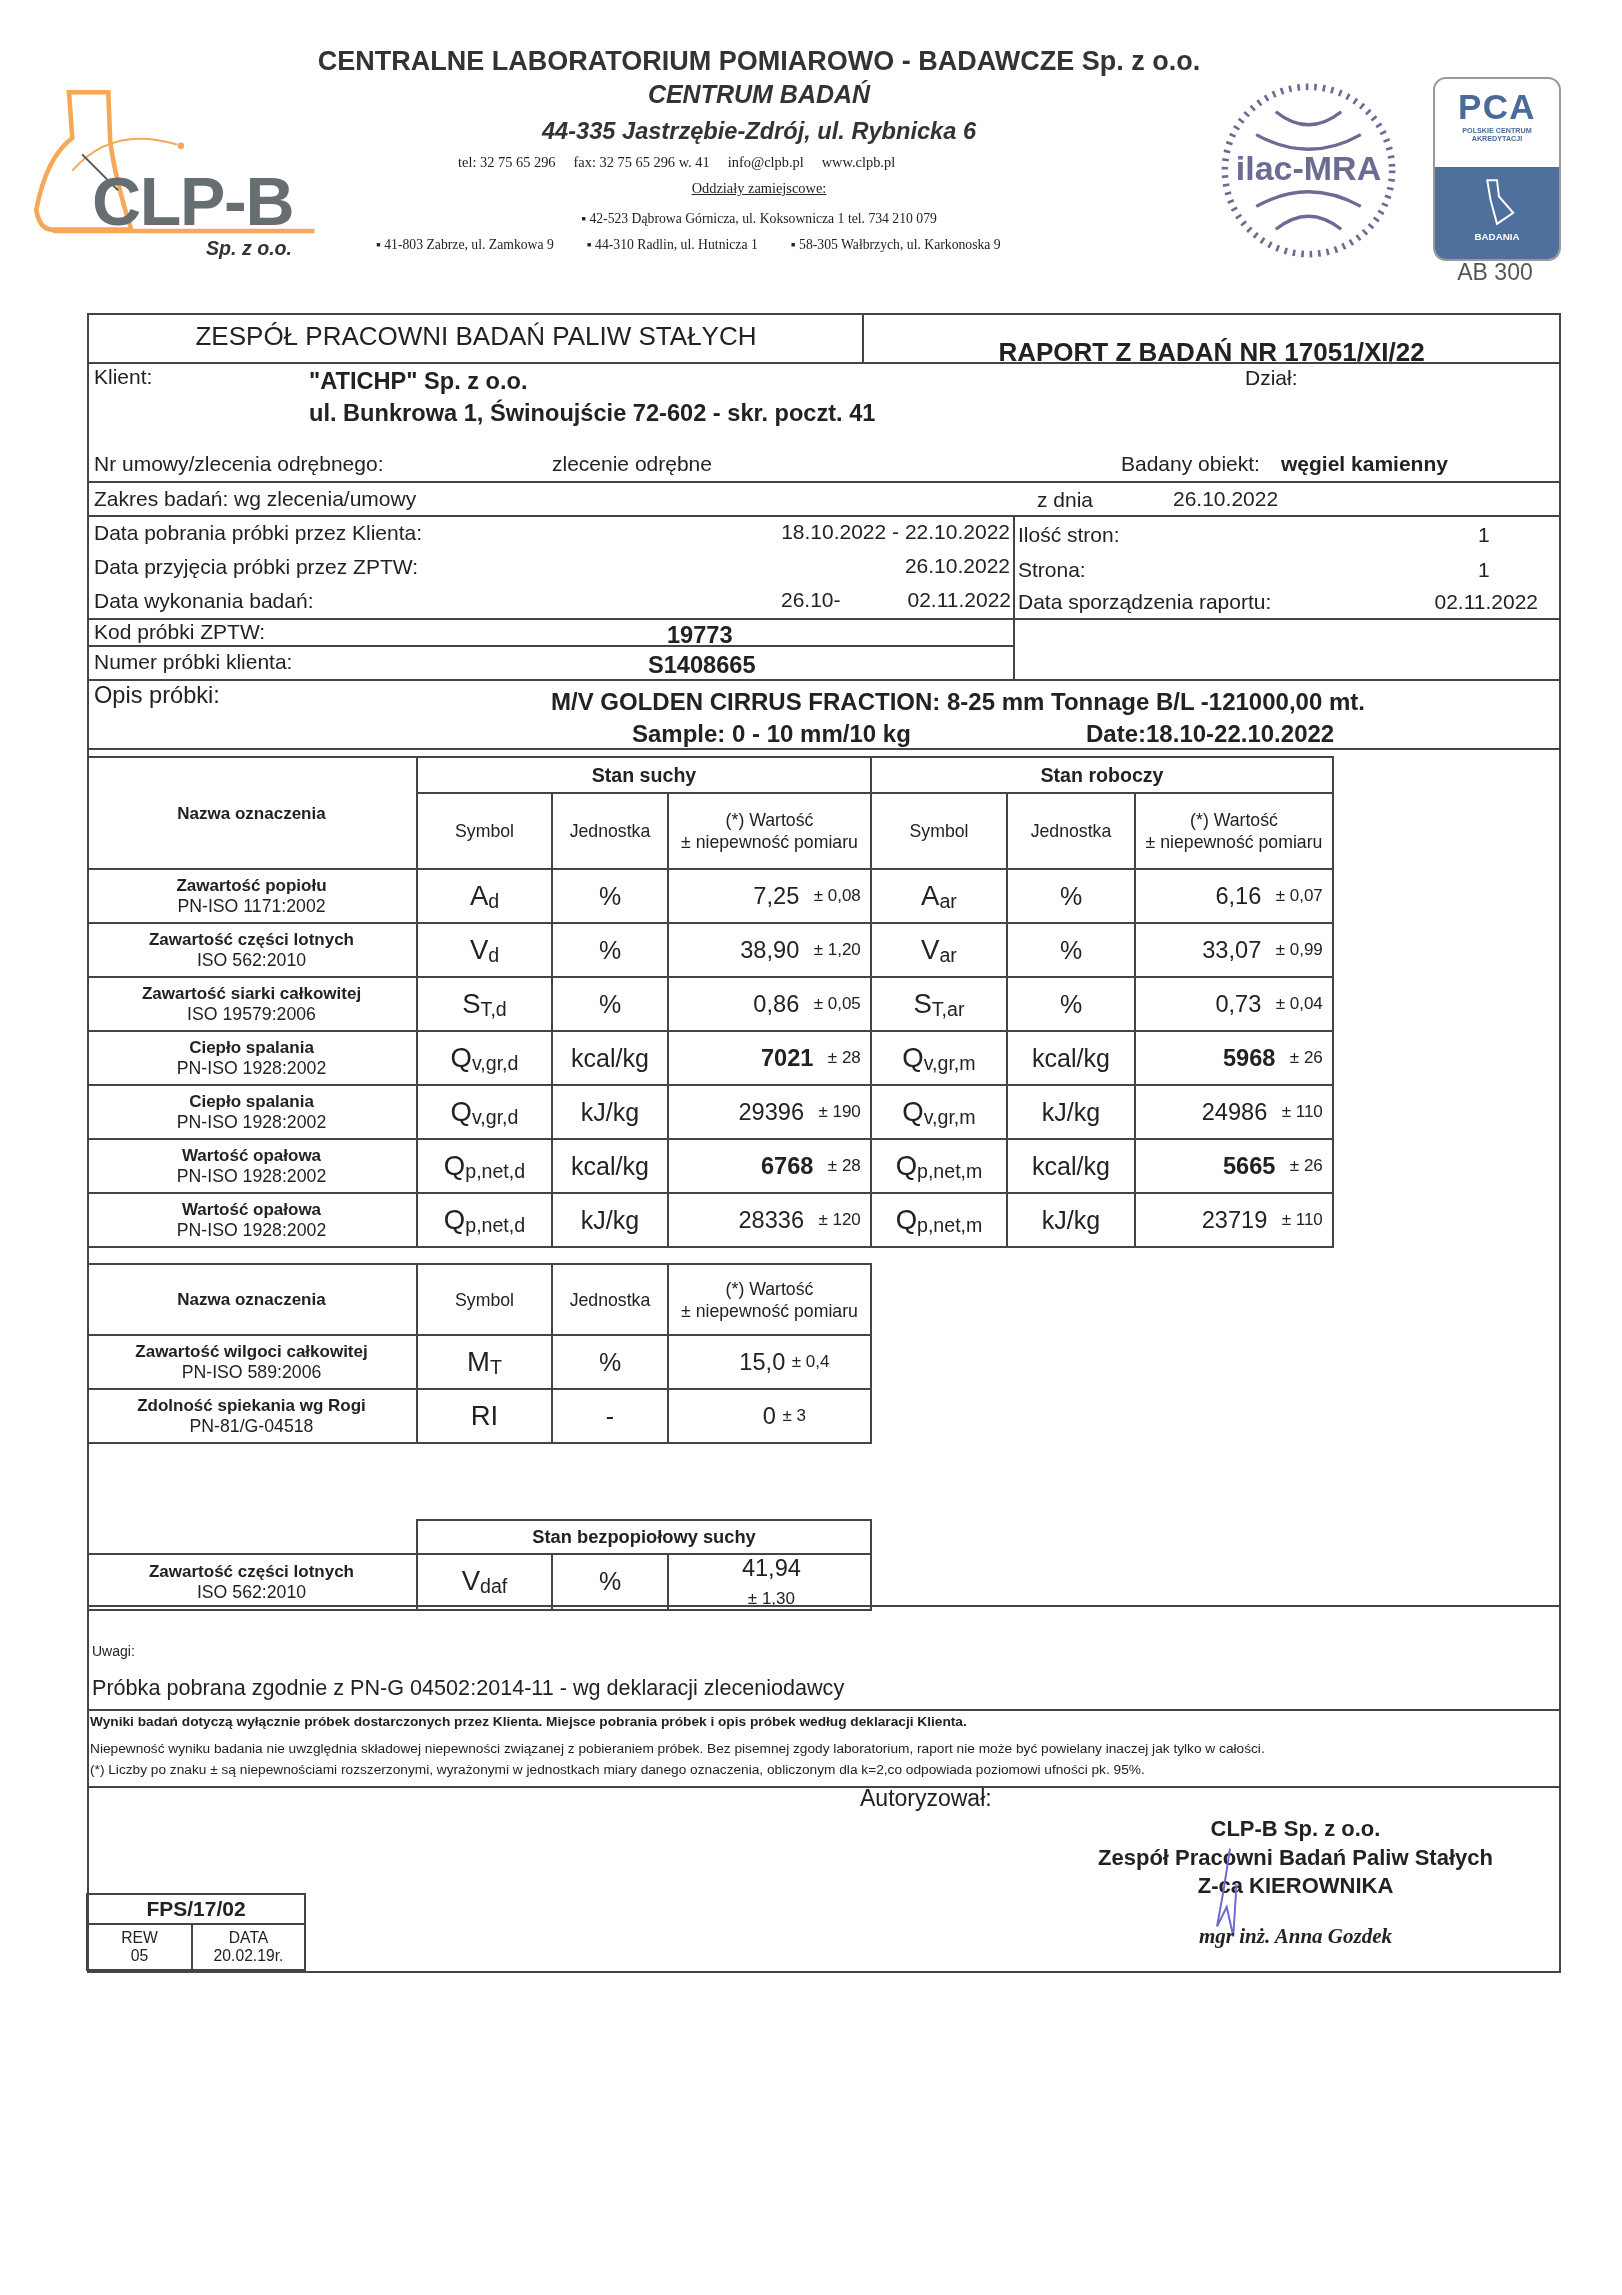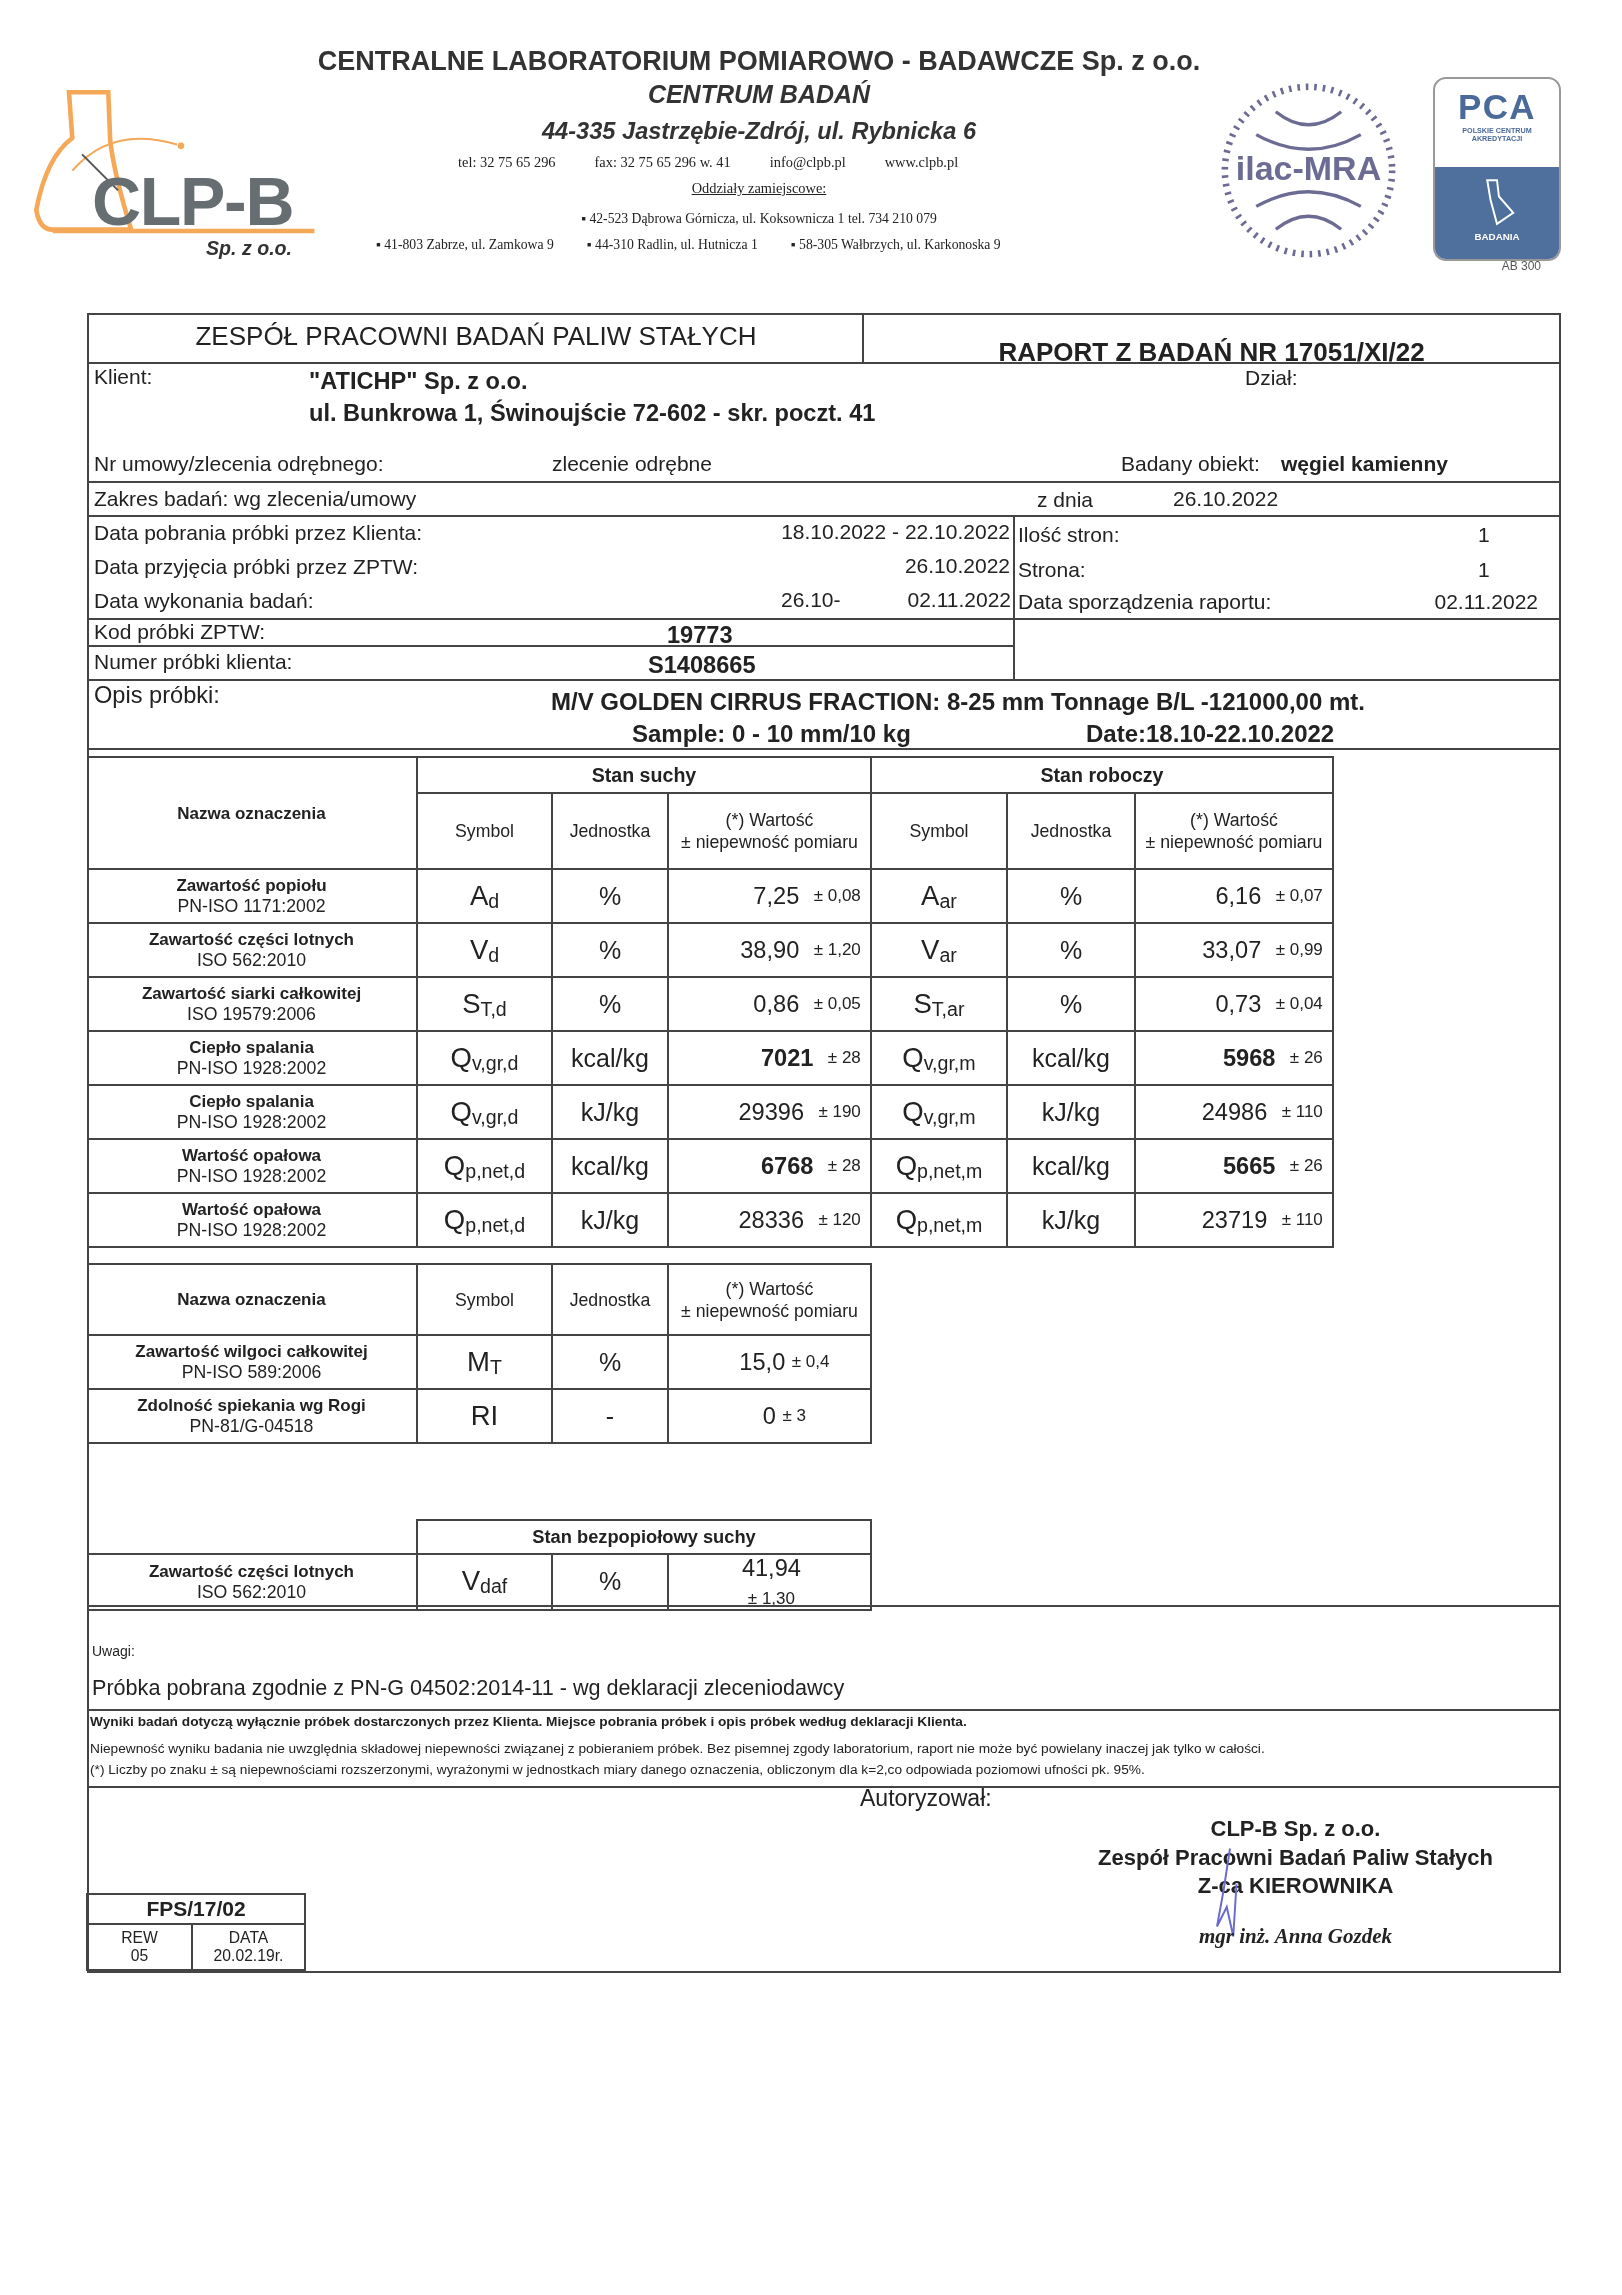--- a/index.html
+++ b/index.html
@@ -2,34 +2,34 @@
 <html style="font-size:10.5px"><head>
 <meta charset="utf-8">
 <style>
   html,body{margin:0;padding:0;background:#fff;}
   body{width:1623px;height:2295px;position:relative;overflow:hidden;font-family:"Liberation Sans",sans-serif;color:#222;}
   .abs{position:absolute;}
   
   .lh-title{left:301px;top:46px;width:916px;text-align:center;font-size:27px;font-weight:bold;color:#333;}
   .lh-sub{left:301px;top:80px;width:916px;text-align:center;font-size:25px;font-weight:bold;font-style:italic;color:#333;}
   .lh-addr{left:301px;top:118px;width:916px;text-align:center;font-size:23.6px;font-weight:bold;font-style:italic;color:#333;}
-  .lh-contact{left:458px;top:154px;width:654px;font-family:"Liberation Serif",serif;font-size:14.4px;display:flex;gap:39px;}
+  .lh-contact{left:458px;top:154px;width:654px;font-family:"Liberation Serif",serif;font-size:14.4px;display:flex;gap:18px;}
   .lh-branches-title{left:301px;top:180px;width:916px;text-align:center;font-family:"Liberation Serif",serif;font-size:14.4px;text-decoration:underline;}
   .lh-branch1{left:301px;top:211px;width:916px;text-align:center;font-family:"Liberation Serif",serif;font-size:13.7px;}
   .lh-branch2{left:376px;top:237px;width:916px;font-family:"Liberation Serif",serif;font-size:13.7px;display:flex;gap:33px;}
   .logo-clpb{left:33px;top:79px;width:288px;height:190px;}
   .logo-text{left:92px;top:162px;font-size:68px;font-weight:bold;color:#666e72;letter-spacing:-1.3px;}
   .logo-sp{left:206px;top:237px;font-size:19.6px;font-weight:bold;font-style:italic;color:#333;}
   .ilac{left:1217px;top:79px;width:183px;height:183px;}
   .pca{left:1433px;top:77px;width:124px;height:180px;border:2.6px solid #999;border-radius:13px;overflow:hidden;background:#fff;}
   .pca-top{height:88px;text-align:center;}
   .pca-logo{font-size:35px;font-weight:bold;color:#4a6a9a;padding-top:7.9px;letter-spacing:1.3px;}
   .pca-name{font-size:7.2px;color:#4a6a9a;font-weight:bold;line-height:8.5px;}
   .pca-bottom{height:92px;background:#4f6f9c;color:#fff;text-align:center;font-weight:bold;font-size:9.8px;position:relative;}
-  .pca-ab{left:1449px;top:259px;width:92px;text-align:right;font-size:12px;color:#555;}
+  .pca-ab{left:1449px;top:259px;width:92px;text-align:center;font-size:23px;color:#555;}
 
   
   .box{left:87px;top:313px;width:1474px;height:1660px;border:2.6px solid #444;box-sizing:border-box;}
   .hl{position:absolute;height:0;border-top:2.6px solid #444;}
   .vl{position:absolute;width:0;border-left:2px solid #444;}
   .t{position:absolute;white-space:nowrap;font-size:21px;}
   .b{font-weight:bold;}
   .c{text-align:center;}
   .r{text-align:right;}
 

